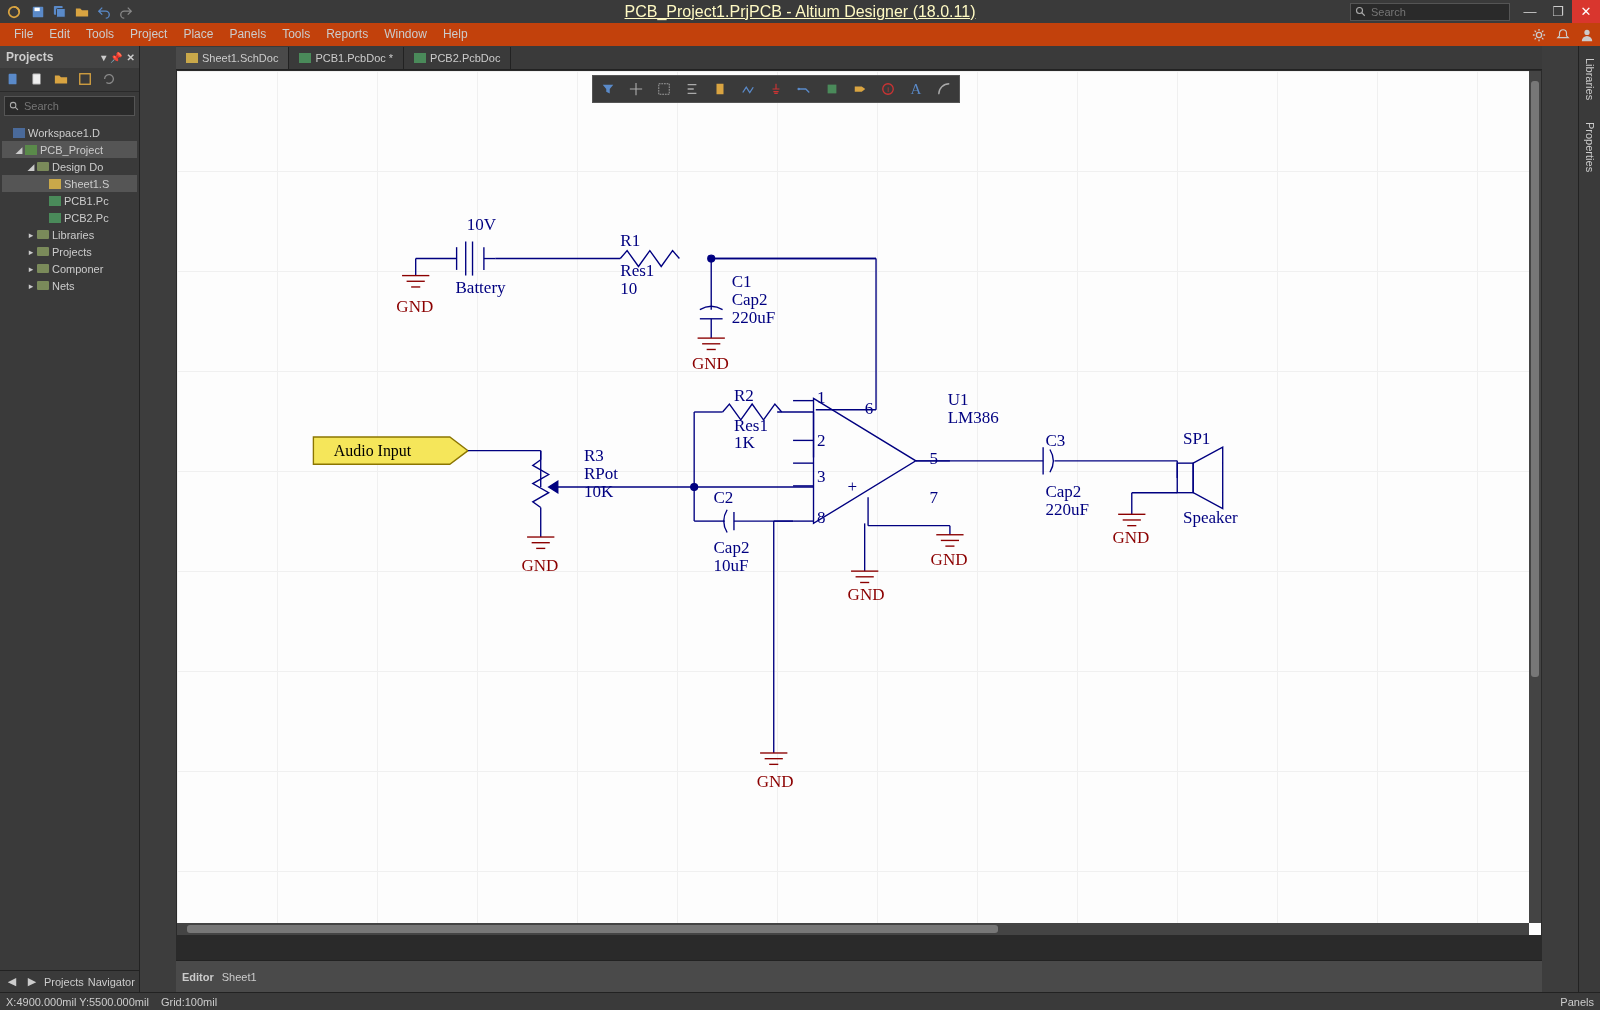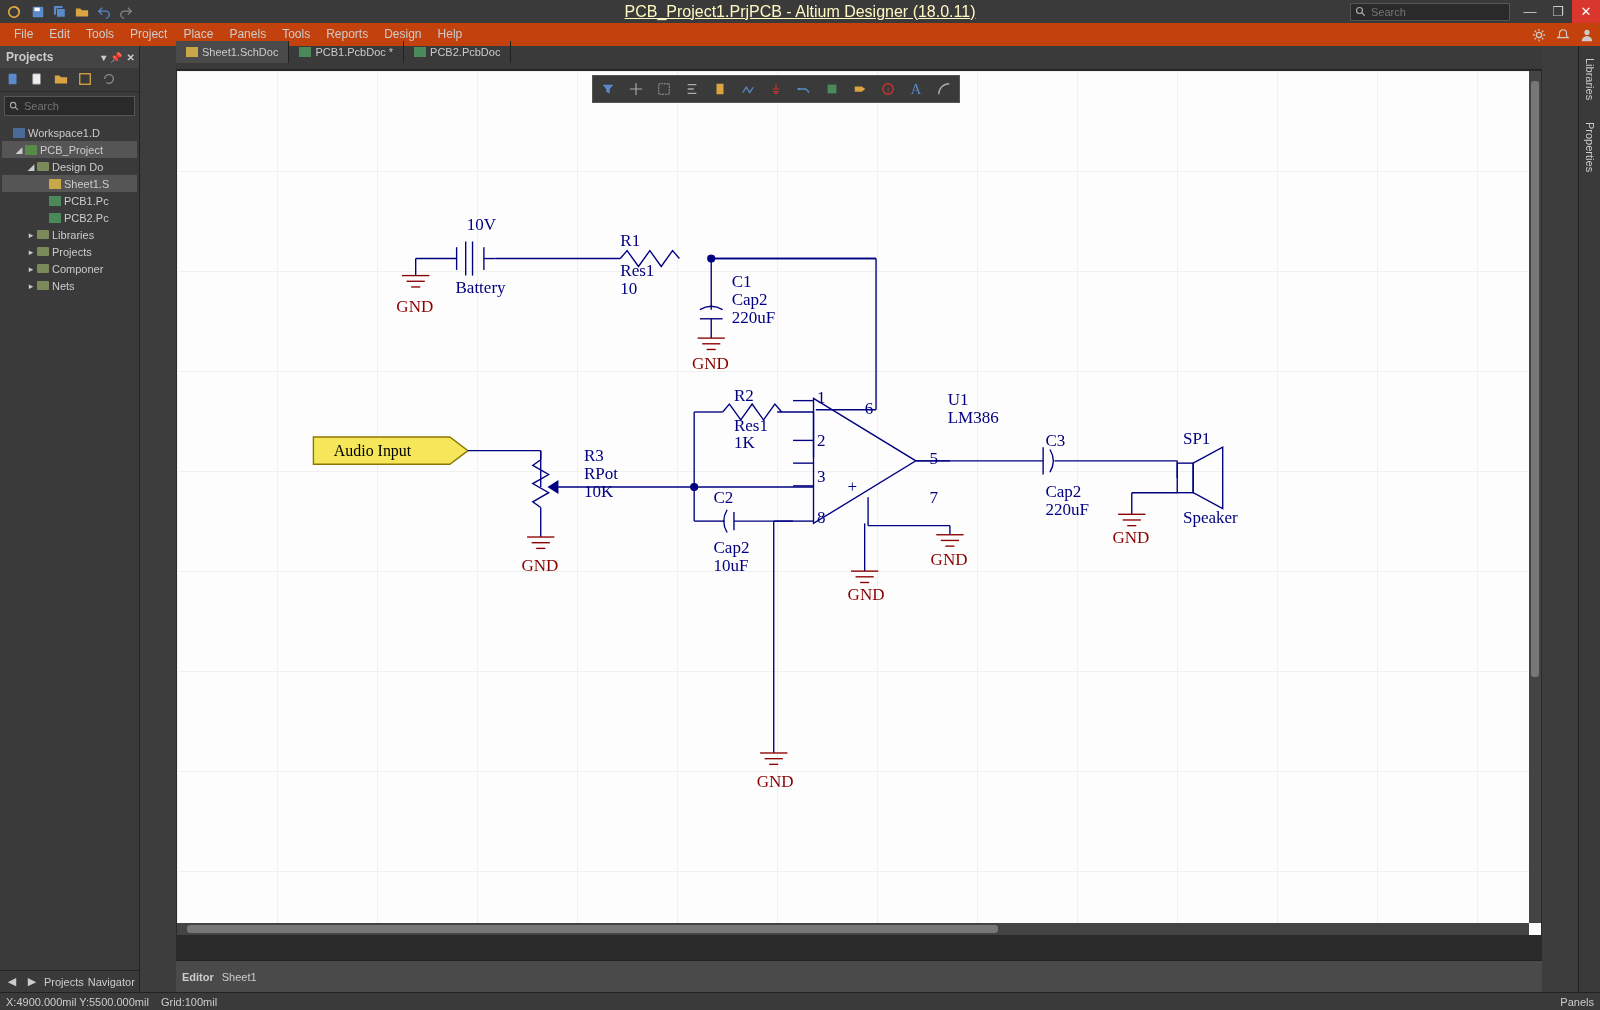--- a/index.html
+++ b/index.html
@@ -47,21 +47,21 @@
 .tree .ind1 { padding-left: 12px; }
 .tree .ind2 { padding-left: 24px; }
 .tree .ind3 { padding-left: 36px; }
 
 .projects .pfoot { height: 22px; margin-top: auto; border-top: 1px solid #222; display: flex; align-items: center; padding: 0 4px; gap: 4px; font-size: 11px; }
 .projects .pfoot .nav { width: 16px; text-align: center; cursor: pointer; }
 
 
 .editor { flex: 1; display: flex; flex-direction: column; background: #2a2a2a; position: relative; }
 .tabs { height: 24px; background: #3a3a3a; display: flex; align-items: flex-end; border-bottom: 1px solid #222; }
-.tabs .tab { height: 22px; padding: 0 10px; display: flex; align-items: center; gap: 4px; font-size: 11px; cursor: pointer; border-right: 1px solid #222; margin-bottom: 6px; }
+.tabs .tab { height: 22px; padding: 0 10px; display: flex; align-items: center; gap: 4px; font-size: 11px; cursor: pointer; border-right: 1px solid #222; margin-bottom: 0; }
 .tabs .tab.act { background: #4a4a4a; }
 .tabs .tic { width: 12px; height: 10px; }
 
 .canvas-wrap { flex: 1; position: relative; overflow: hidden; background: #fdfdfd; margin: 1px; }
 .canvas-wrap::before { content: ""; position: absolute; inset: 0; background-image: linear-gradient(#f0f0f0 1px, transparent 1px), linear-gradient(90deg, #f0f0f0 1px, transparent 1px); background-size: 100px 100px; pointer-events: none; }
 
 
 .activebar { position: absolute; top: 4px; left: 415px; background: #3a3a3a; border: 1px solid #555; display: flex; padding: 2px; gap: 2px; z-index: 10; }
 .activebar .ab { width: 26px; height: 22px; display: flex; align-items: center; justify-content: center; cursor: pointer; color: #aaa; font-size: 13px; }
 
@@ -148,21 +148,21 @@
 
 <div class="menubar">
   <div class="mitem">File</div>
   <div class="mitem">Edit</div>
   <div class="mitem">Tools</div>
   <div class="mitem">Project</div>
   <div class="mitem">Place</div>
   <div class="mitem">Panels</div>
   <div class="mitem">Tools</div>
   <div class="mitem">Reports</div>
-  <div class="mitem">Design</div>
+  <div class="mitem">Window</div>
   <div class="mitem">Help</div>
   <div class="right-icons">
     <span>
         <svg class="sicon" viewBox="0 0 16 16">
           <circle cx="8" cy="8" r="3" fill="none" stroke="#ccc" stroke-width="1.5"></circle>
           <path d="M8 1v2M8 13v2M1 8h2M13 8h2M3 3l1.5 1.5M11.5 11.5L13 13M3 13l1.5-1.5M11.5 4.5L13 3" stroke="#ccc" stroke-width="1.5"></path>
         </svg>
       </span>
     <span>
         <svg class="sicon" viewBox="0 0 16 16">

